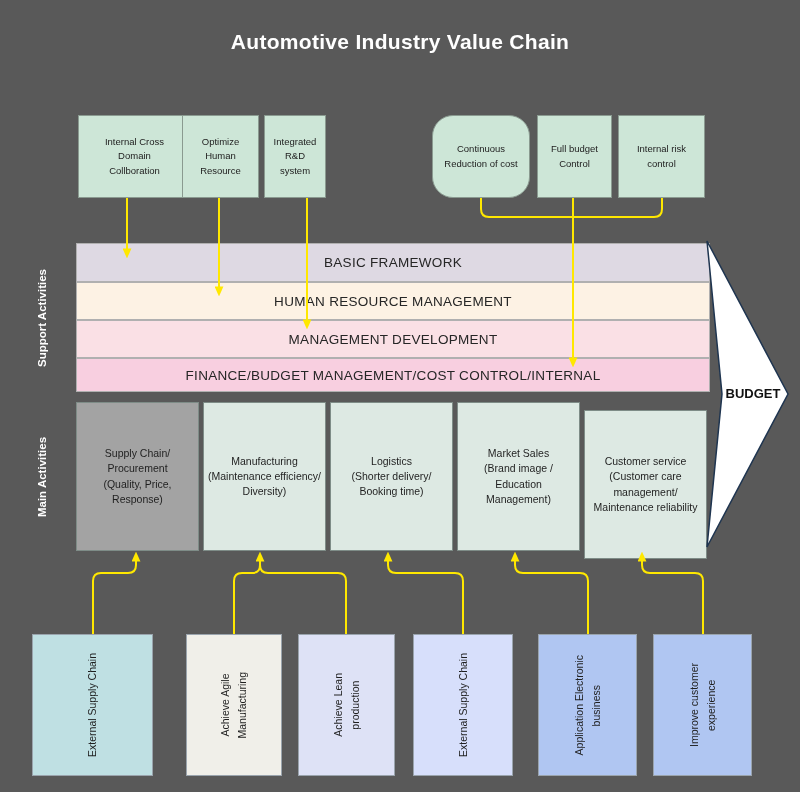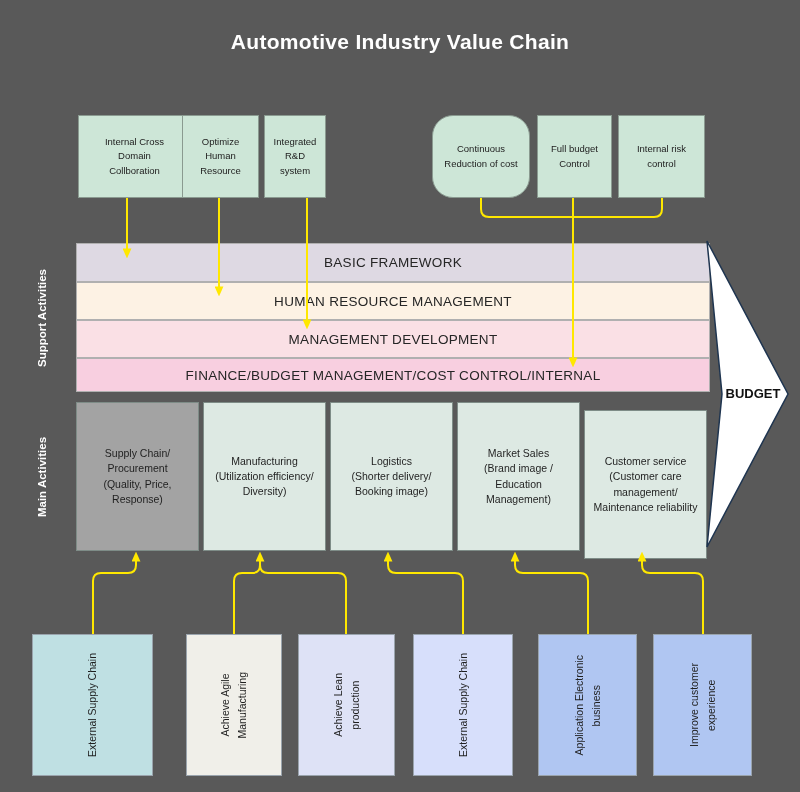--- a/index.html
+++ b/index.html
@@ -126,25 +126,25 @@
   <div class="band b1" style="background-color: rgb(222, 217, 227);">BASIC FRAMEWORK</div>
   <div class="band b2" style="background-color: rgb(253, 242, 228);">HUMAN RESOURCE MANAGEMENT</div>
   <div class="band b3" style="background-color: rgb(250, 224, 229);">MANAGEMENT DEVELOPMENT</div>
   <div class="band b4" style="background-color: rgb(248, 207, 224);">FINANCE/BUDGET MANAGEMENT/COST CONTROL/INTERNAL</div>
 
   <div class="mbox m1" style="background-color: #a3a3a3;">Supply Chain/
 Procurement
 (Quality, Price,
 Response)</div>
   <div class="mbox m2" style="background-color: rgb(221, 233, 227);">Manufacturing
-(Utilization efficiency/
+(Maintenance efficiency/
 Diversity)</div>
   <div class="mbox m3" style="background-color: rgb(221, 233, 227);">Logistics
 (Shorter delivery/
-Booking image)</div>
+Booking time)</div>
   <div class="mbox m4" style="background-color: rgb(221, 233, 227);">Market Sales
 (Brand image /
 Education
 Management)</div>
   <div class="mbox m5" style="background-color: rgb(221, 233, 227); margin-top: 8px;">Customer service
 (Customer care
 management/
 Maintenance reliability</div>
 
   <div class="bbox p1" style="background-color: rgb(191, 224, 227);">

